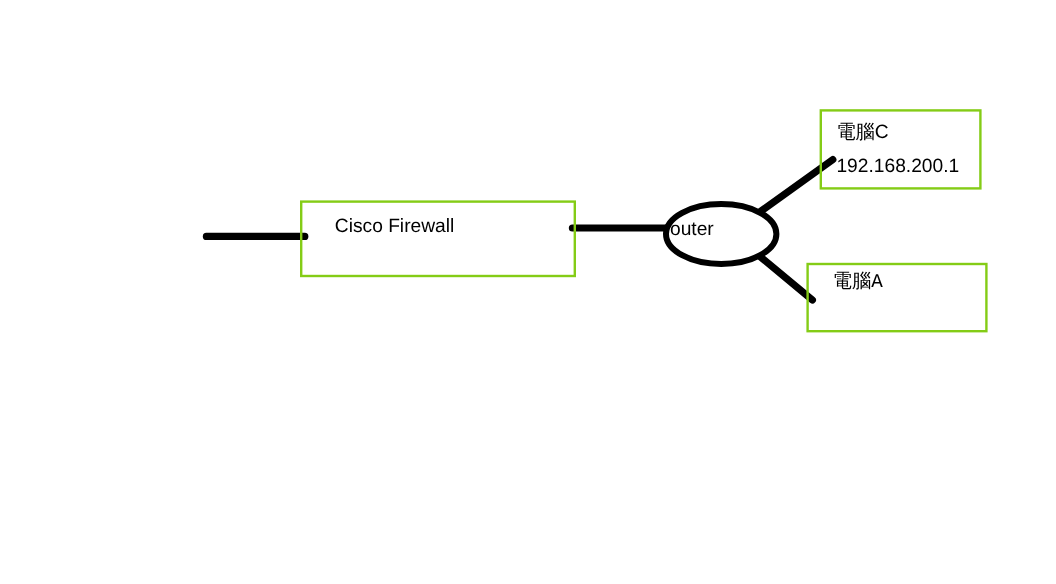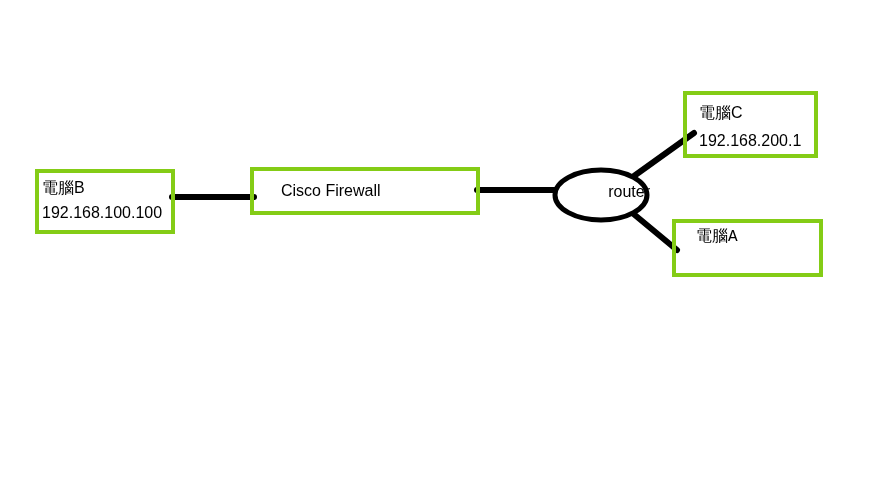--- a/index.html
+++ b/index.html
@@ -20,42 +20,42 @@
     position: absolute;
     left: 0;
     top: 0;
     width: 880px;
     height: 487px;
     z-index: 1;
   }
   .node-box {
     position: absolute;
     box-sizing: border-box;
-    border: 4px solid #84cc16;
+    border: 2px solid #84cc16;
     background: transparent;
     z-index: 2;
   }
   .node-box .line1,
   .node-box .line2 {
     white-space: nowrap;
     font-size: 16px;
   }
   #node-computer-b {
     left: 35px;
     top: 169px;
     width: 140px;
     height: 65px;
     padding: 2px 0 0 3px;
     line-height: 25px;
   }
   #node-firewall {
     left: 250px;
     top: 167px;
     width: 230px;
-    height: 48px;
+    height: 64px;
     padding: 11px 0 0 27px;
     font-size: 17px;
   }
   #node-computer-c {
     left: 683px;
     top: 91px;
     width: 135px;
     height: 67px;
     padding: 4px 0 0 12px;
     line-height: 28px;
@@ -67,21 +67,21 @@
     height: 58px;
     padding: 2px 0 0 20px;
     line-height: 24px;
     font-family: Liberation Mono, monospace;
   }
   #node-router-label {
     position: absolute;
     left: 553px;
     top: 183px;
     width: 97px;
-    text-align: right;
+    text-align: left;
     font-size: 16px;
     z-index: 3;
   }
 </style>
 </head>
 <body>
 
 <div id="canvas">
 
   <svg id="edges" viewBox="0 0 880 487" xmlns="http://www.w3.org/2000/svg">
@@ -90,24 +90,20 @@
 
     <line x1="477" y1="190" x2="560" y2="190" stroke="#000000" stroke-width="6" stroke-linecap="round"></line>
 
     <line x1="634" y1="176" x2="694" y2="133" stroke="#000000" stroke-width="6" stroke-linecap="round"></line>
 
     <line x1="630" y1="211" x2="677" y2="250" stroke="#000000" stroke-width="6" stroke-linecap="round"></line>
 
     <ellipse cx="601" cy="195" rx="46" ry="25" fill="#ffffff" stroke="#000000" stroke-width="5"></ellipse>
   </svg>
 
-  <div class="node-box" id="node-computer-b">
-    <div class="line1">電腦B</div>
-    <div class="line2">192.168.100.100</div>
-  </div>
 
   <div class="node-box" id="node-firewall">
     <div class="line1">Cisco Firewall</div>
   </div>
 
   <div id="node-router-label">router</div>
 
   <div class="node-box" id="node-computer-c">
     <div class="line1">電腦C</div>
     <div class="line2">192.168.200.1</div>

